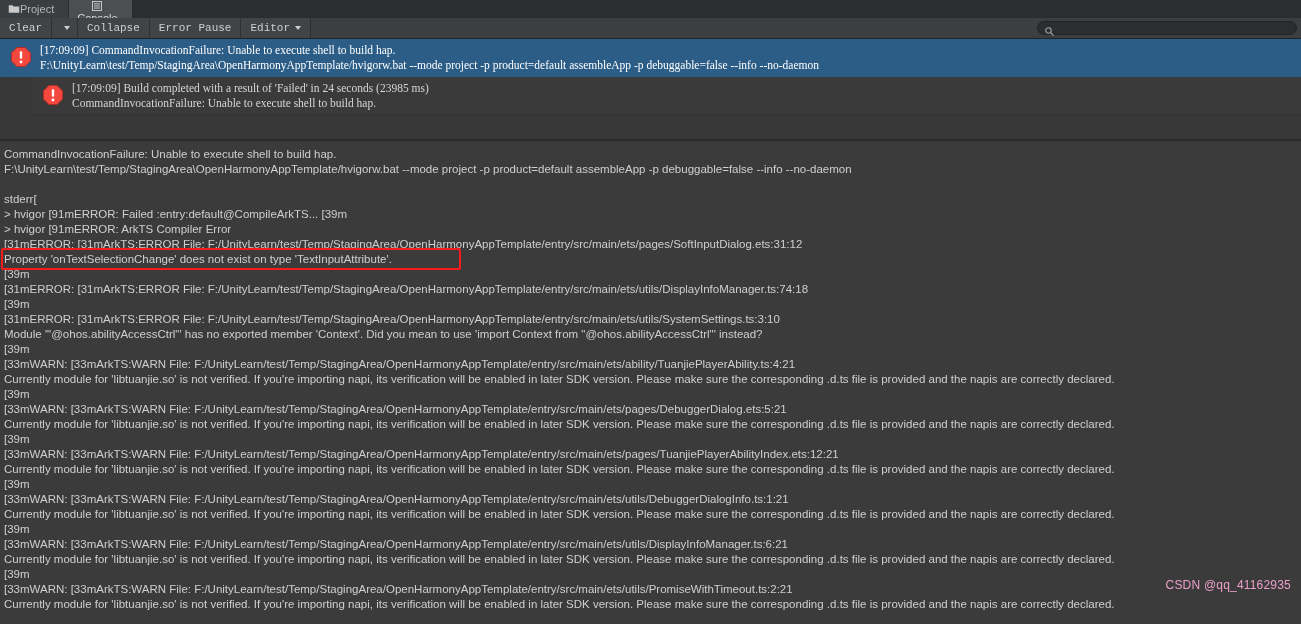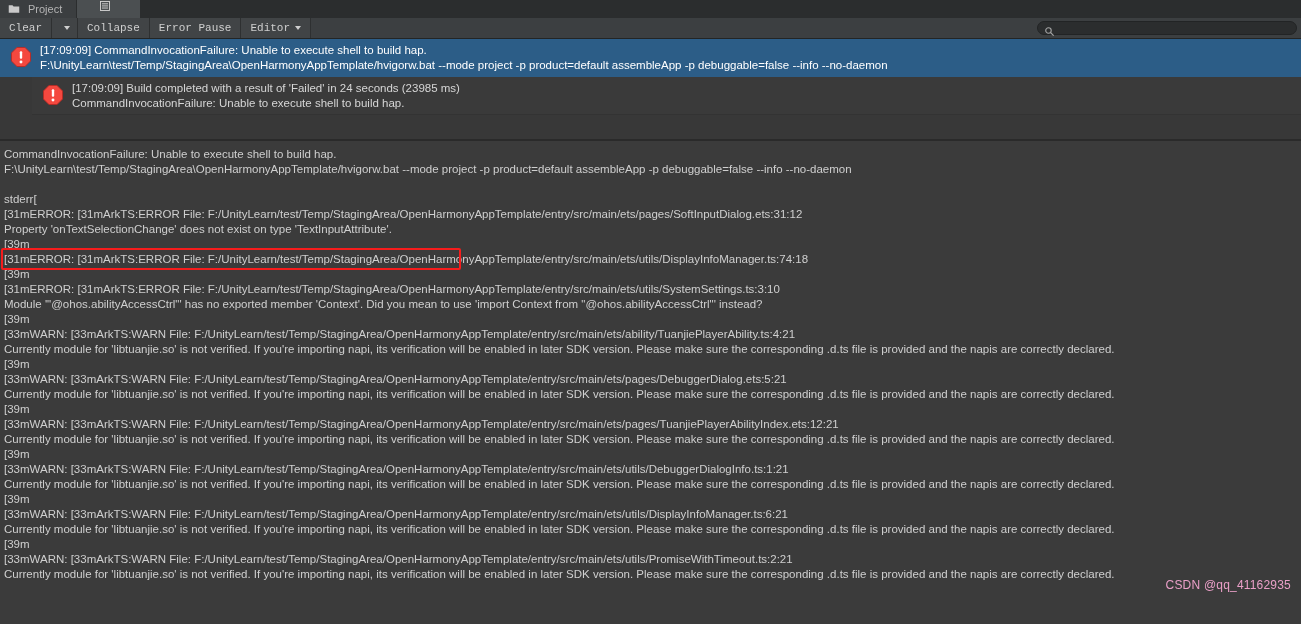--- a/index.html
+++ b/index.html
@@ -29,21 +29,21 @@
     position: relative;
     height: 18px;
     background: #2b2d2e;
     display: flex;
     align-items: stretch;
     flex: 0 0 auto;
   }
   .tab {
     display: flex;
     align-items: center;
-    gap: 8px;
+    gap: 0;
     padding: 0 14px 0 8px;
     font-size: 11px;
     color: #b4b4b4;
     background: #3b3e40;
     border-right: 1px solid #2b2d2e;
     position: relative;
     cursor: default;
     white-space: nowrap;
   }
   .tab.active {
@@ -137,21 +137,21 @@
   .msgrow.alt { background: #3a3a3a; margin-left: 32px; }
   .err-icon { flex: 0 0 auto; width: 22px; height: 22px; margin: 3px 8px 0 0; }
   .msgtext {
     font-size: 11.5px;
     line-height: 15px;
     color: #d6d6d6;
     white-space: nowrap;
     overflow: hidden;
   }
   .msgrow.selected .msgtext { color: #ffffff; }
-  .msgline { white-space: nowrap; }
+  .msgline { white-space: nowrap; font-family: Liberation Serif, serif; }
   .msglist-blank {
     height: 24px;
     background: #383838;
   }
 
   
   .detail {
     flex: 1 1 auto;
     background: #3b3b3b;
     border-top: 1px solid #2a2a2a;
@@ -280,20 +280,22 @@
     </div>
 
     <div class="msglist-blank"></div>
   </div>
 
   <div class="detail" id="detail-pane">
       <div class="dline">CommandInvocationFailure: Unable to execute shell to build hap.</div>
       <div class="dline">F:\UnityLearn\test/Temp/StagingArea\OpenHarmonyAppTemplate/hvigorw.bat --mode project -p product=default assembleApp -p debuggable=false --info --no-daemon</div>
       <div class="dline blank">&nbsp;</div>
       <div class="dline">stderr[</div>
+      <div class="dline">&gt; hvigor [91mERROR: Failed :entry:default@CompileArkTS... [39m</div>
+      <div class="dline">&gt; hvigor [91mERROR: ArkTS Compiler Error</div>
       <div class="dline">[31mERROR: [31mArkTS:ERROR File: F:/UnityLearn/test/Temp/StagingArea/OpenHarmonyAppTemplate/entry/src/main/ets/pages/SoftInputDialog.ets:31:12</div>
       <div class="dline"> Property 'onTextSelectionChange' does not exist on type 'TextInputAttribute'.</div>
       <div class="dline">[39m</div>
       <div class="dline">[31mERROR: [31mArkTS:ERROR File: F:/UnityLearn/test/Temp/StagingArea/OpenHarmonyAppTemplate/entry/src/main/ets/utils/DisplayInfoManager.ts:74:18</div>
       <div class="dline">[39m</div>
       <div class="dline">[31mERROR: [31mArkTS:ERROR File: F:/UnityLearn/test/Temp/StagingArea/OpenHarmonyAppTemplate/entry/src/main/ets/utils/SystemSettings.ts:3:10</div>
       <div class="dline"> Module '"@ohos.abilityAccessCtrl"' has no exported member 'Context'. Did you mean to use 'import Context from "@ohos.abilityAccessCtrl"' instead?</div>
       <div class="dline">[39m</div>
       <div class="dline">[33mWARN: [33mArkTS:WARN File: F:/UnityLearn/test/Temp/StagingArea/OpenHarmonyAppTemplate/entry/src/main/ets/ability/TuanjiePlayerAbility.ts:4:21</div>
       <div class="dline"> Currently module for 'libtuanjie.so' is not verified. If you're importing napi, its verification will be enabled in later SDK version. Please make sure the corresponding .d.ts file is provided and the napis are correctly declared.</div>

